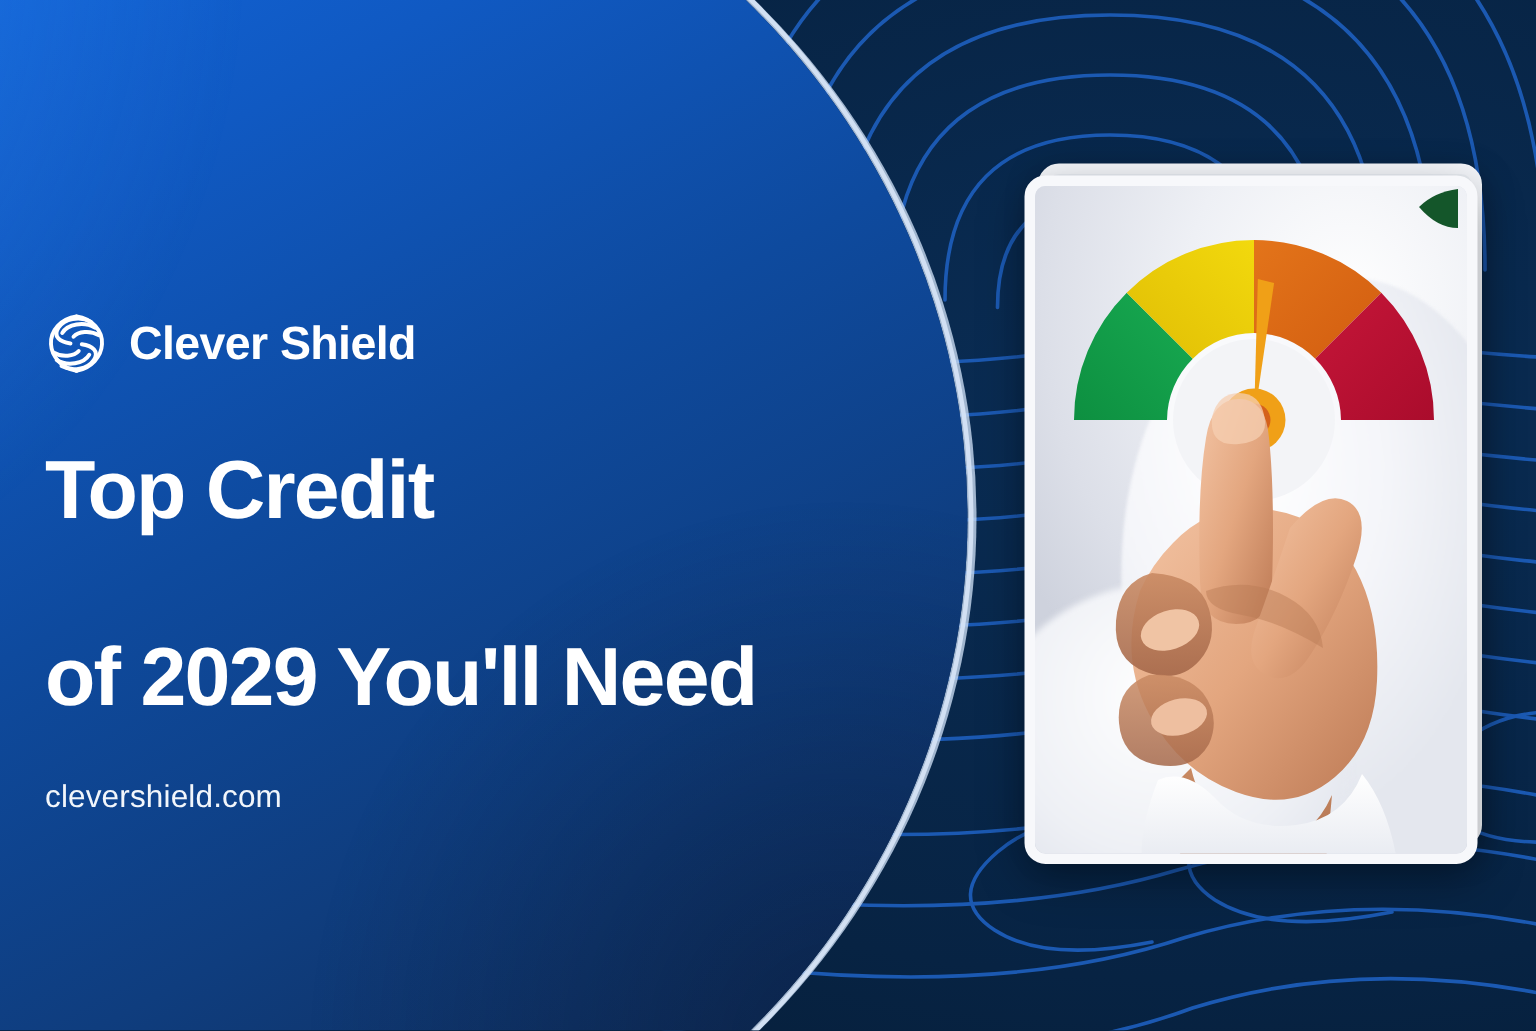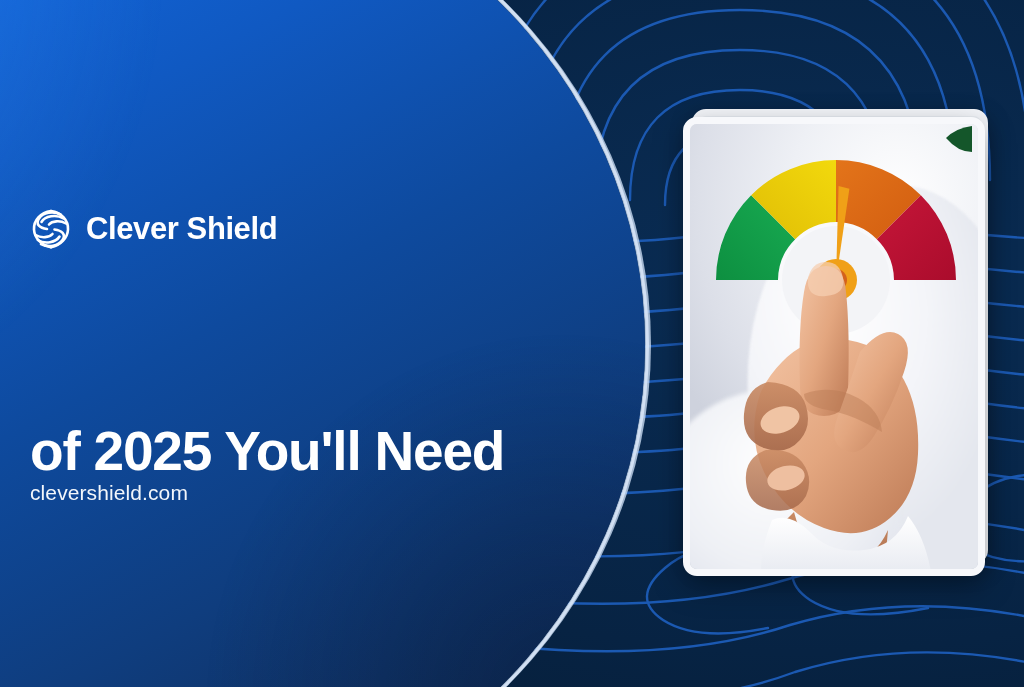--- a/index.html
+++ b/index.html
@@ -81,21 +81,21 @@
     position:absolute;top:258px;left:0;
     width:600px;
     color:#ffffff;
     font-size:55px;
     font-weight:700;
     line-height:1.135;
     letter-spacing:-1.2px;
   }
 
   .site-url{
-    position:absolute;top:481px;left:0;
+    position:absolute;top:520px;left:0;
     color:#f2f6fb;
     font-size:21px;
     font-weight:400;
     letter-spacing:.1px;
   }
 
   
   .card-back{
     position:absolute;
     left:692px;top:109px;
@@ -228,23 +228,23 @@
             <path d="M5.6 29 C11.5 32.5 19.5 31.5 22.5 28"></path>
             <path d="M21 5 C10.5 6.5 3.5 14.5 4 23.5 C4.4 31.5 11 39.5 21 41.2"></path>
             <path d="M21 5 C31.5 6.5 38.5 14.5 38 23.5 C37.6 31.5 31 39.5 21 41.2"></path>
           </g>
         </svg>
       </span>
       <span class="logo-text">Clever Shield</span>
     </div>
 
     <h1 class="headline">
+      <span>Top Credit</span><br>
       <br>
-      <br>
-      <span>of 2025 You'll Need</span>
+      <span>of 2029 You'll Need</span>
     </h1>
 
     <div class="site-url">clevershield.com</div>
   </div>
 
   <div class="card-back"></div>
 
   <div class="card-front">
     <div class="photo">
       <div class="shirt"></div>

